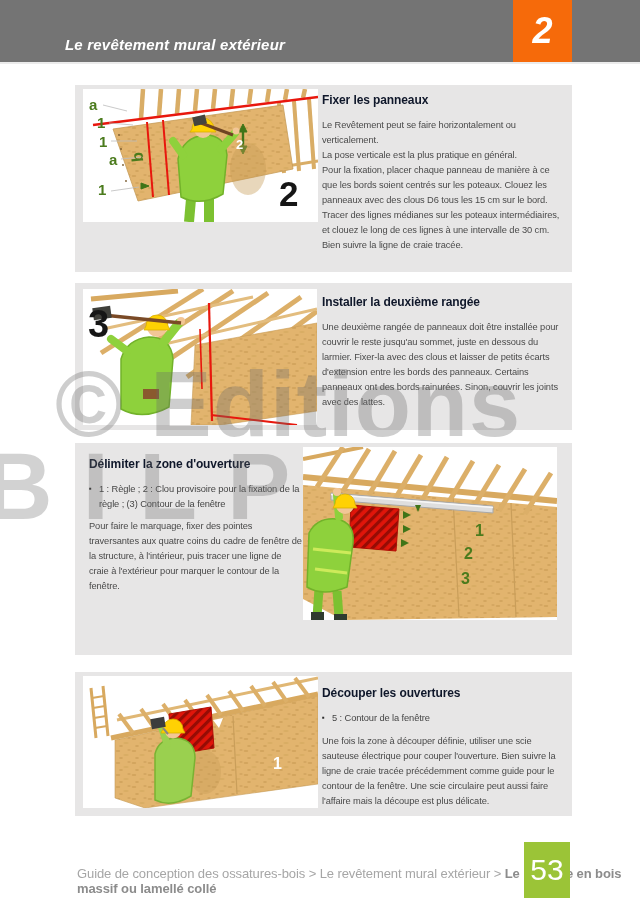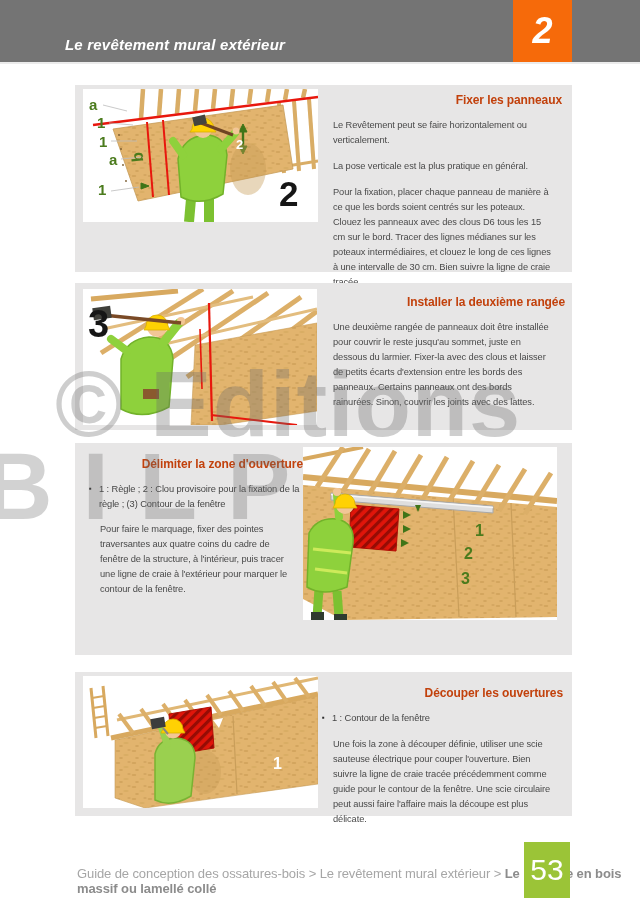--- a/index.html
+++ b/index.html
@@ -27,25 +27,25 @@
   .fig2{left:8px;top:6px;width:234px;height:136px;}
   .fig3{left:228px;top:4px;width:254px;height:173px;}
   .fig4{left:8px;top:4px;width:235px;height:132px;}
 
   .txt{position:absolute;}
   .txt1{left:247px;top:8px;width:240px;}
   .txt2{left:247px;top:12px;width:243px;}
   .txt3{left:14px;top:14px;width:214px;}
   .txt4{left:247px;top:14px;width:241px;}
 
-  .sec-title{font-size:12px;font-weight:bold;color:#c2410c;margin:0 0 11px 0;letter-spacing:-.1px;text-align:right;}
+  .sec-title{font-size:12px;font-weight:bold;color:#0f172a;margin:0 0 11px 0;letter-spacing:-.1px;}
   .bullets{list-style:none;margin:0 0 8px 0;padding:0;}
   .bullets li{position:relative;padding-left:10px;font-size:9.3px;line-height:14.5px;color:#454545;letter-spacing:-.1px;}
   .bullets li::before{content:"▪";position:absolute;left:0;top:0;font-size:8px;color:#2c2c2c;}
-  .body-p{margin:11px;font-size:9.3px;line-height:15px;color:#4a4a4a;letter-spacing:-.1px;}
+  .body-p{margin:0;font-size:9.3px;line-height:15px;color:#4a4a4a;letter-spacing:-.1px;}
 
   
   .lab{position:absolute;font-weight:bold;color:#4b7b1d;line-height:1;}
   .lab-big-black{position:absolute;font-weight:bold;color:#161616;line-height:1;}
   .lab-white{position:absolute;font-weight:bold;color:#fff;line-height:1;}
   .rot{transform:rotate(-95deg);}
 
   
   .watermark{position:absolute;left:0;top:0;width:560px;height:898px;pointer-events:none;z-index:6;}
   .wm1{position:absolute;left:55px;top:352px;font-size:92px;font-weight:bold;
@@ -312,21 +312,21 @@
           <path d="M80,53 A10,10 0 0 1 100,53 L102,57 L78,57 Z" fill="#ffd103" stroke="#d9ae00" stroke-width="0.8"></path>
           <rect x="68" y="42" width="14" height="10" fill="#3c3c3c" transform="rotate(-10 75 47)"></rect>
           <line x1="80" y1="52" x2="85" y2="58" stroke="#888" stroke-width="2"></line>
         </g>
       </svg>
       <div class="lab-white" style="left:190px;top:80px;font-size:16px">1</div>
     </div>
     <div class="txt txt4">
       <h3 class="sec-title">Découper les ouvertures</h3>
       <ul class="bullets">
-        <li>1 : Contour de la fenêtre</li>
+        <li>5 : Contour de la fenêtre</li>
       </ul>
       <p class="body-p">Une fois la zone à découper définie, utiliser une scie sauteuse électrique pour couper l'ouverture. Bien suivre la ligne de craie tracée précédemment comme guide pour le contour de la fenêtre. Une scie circulaire peut aussi faire l'affaire mais la découpe est plus délicate.</p>
     </div>
   </div>
 
   <div class="watermark">
     <div class="wm1">© Editions</div>
     <div class="wm2">BILP</div>
   </div>
 

